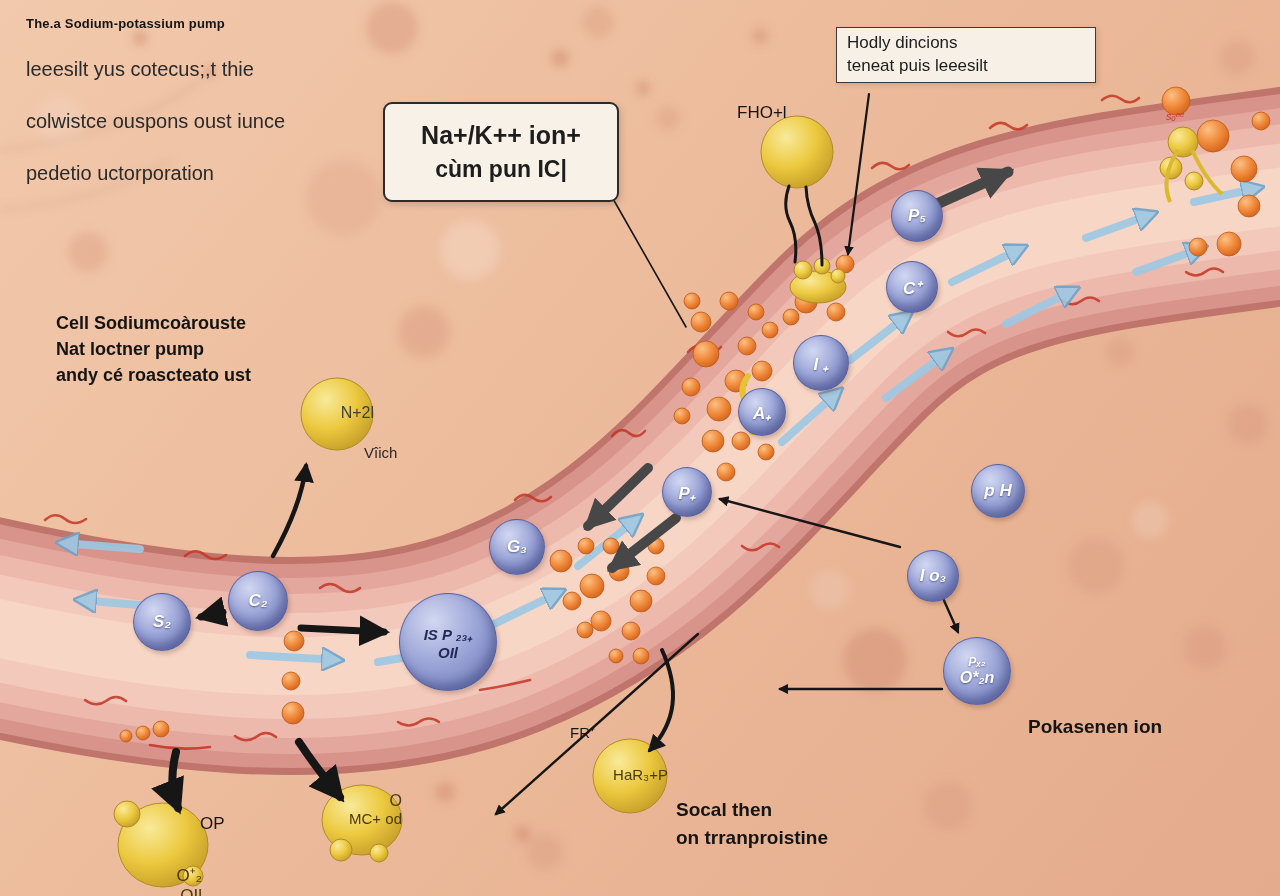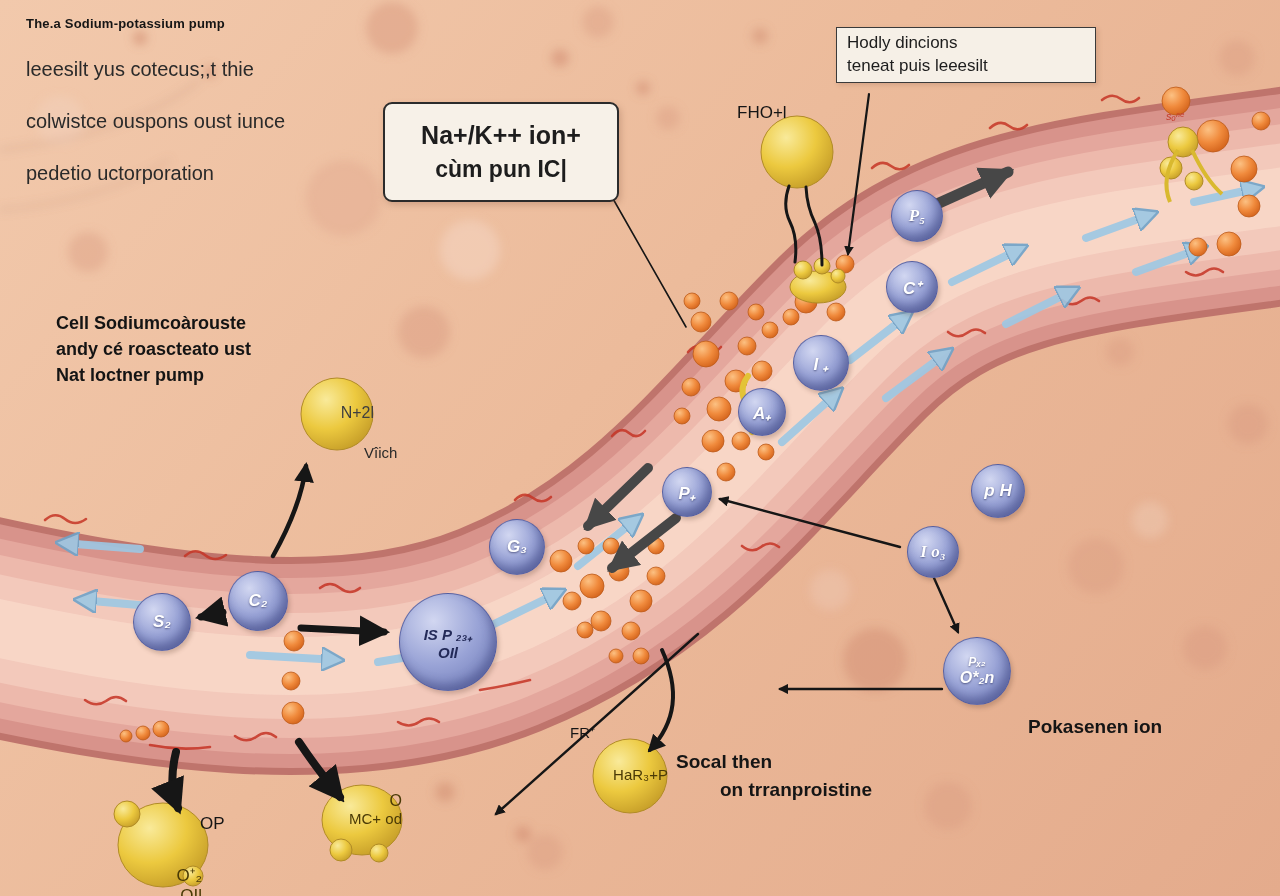--- a/index.html
+++ b/index.html
@@ -267,22 +267,22 @@
 
   <div class="mbox">
     <div>Hodly dincions</div>
     <div>teneat puis leeesilt</div>
   </div>
 
   <div class="txt" style="left:737px;top:103px;font-size:17px;">FHO+l</div>
 
   <div class="txt" style="left:56px;top:310px;width:300px;">
     <div class="t-bold">Cell Sodiumcoàrouste</div>
+    <div class="t-bold">Nat loctner pump</div>
     <div class="t-bold">andy cé roascteato ust</div>
-    <div class="t-bold">Nat loctner pump</div>
   </div>
 
   <div class="txt ylabel" style="left:300px;top:404px;width:74px;font-size:16px;color:#3f3f3f;">N+2l</div>
   <div class="txt" style="left:364px;top:444px;font-size:15px;color:#2a2a2a;">Vîich</div>
 
   <div class="ion" style="left:133px;top:593px;width:56px;height:56px;">
     <span class="lbl">S₂</span>
     </div>
   <div class="ion" style="left:228px;top:571px;width:58px;height:58px;">
     <span class="lbl">C₂</span>
@@ -295,43 +295,43 @@
     </div>
   <div class="ion" style="left:738px;top:388px;width:46px;height:46px;">
     <span class="lbl">A₊</span>
     </div>
   <div class="ion" style="left:793px;top:335px;width:54px;height:54px;">
     <span class="lbl">I ₊</span>
     </div>
   <div class="ion" style="left:886px;top:261px;width:50px;height:50px;">
     <span class="lbl">C⁺</span>
     </div>
-  <div class="ion" style="left:891px;top:190px;width:50px;height:50px;font-family:Liberation Serif, serif;">
+  <div class="ion" style="left:891px;top:190px;width:50px;height:50px;">
     <span class="lbl">P₅</span>
     </div>
   <div class="ion" style="left:971px;top:464px;width:52px;height:52px;">
     <span class="lbl">p H</span>
     </div>
-  <div class="ion" style="left:907px;top:526px;width:50px;height:50px;font-family:Liberation Serif, serif;">
+  <div class="ion" style="left:907px;top:550px;width:50px;height:50px;">
     <span class="lbl">I o₃</span>
     </div>
   <div class="ion" style="left:399px;top:593px;width:96px;height:96px;">
     <span class="lbl dark" style="font-size:15px;">IS P ₂₃₊</span>
     <span class="lbl dark" style="font-size:15px;">OIl</span>
     </div>
   <div class="ion" style="left:943px;top:637px;width:66px;height:66px;">
     <span class="lbl" style="font-size:12px;">Pₓ₂</span>
     <span class="lbl" style="font-size:16px;">O*₂n</span>
     </div>
 
   <div class="txt" style="left:1028px;top:716px;font-size:19px;font-weight:700;text-align:center;">Pokasenen ion</div>
 
   <div class="txt" style="left:676px;top:748px;">
-    <div style="font-size:19px;font-weight:700;line-height:1.45;">Socal then</div>
-    <div style="font-size:19px;font-weight:700;line-height:1.45;margin-left:44px;">on trranproistine</div>
+    <div style="font-size:19px;font-weight:700;line-height:1.45;margin-top:48px;">Socal then</div>
+    <div style="font-size:19px;font-weight:700;line-height:1.45;">on trranproistine</div>
   </div>
 
   <div class="txt" style="left:570px;top:722px;font-size:15px;">FR⁺</div>
   <div class="txt ylabel" style="left:592px;top:766px;width:76px;font-size:15px;">HaR₃+P</div>
 
   <div class="txt" style="left:128px;top:818px;width:74px;text-align:center;margin-top:45px;">
     <div class="ylabel" style="font-size:17px;">O⁺₂</div>
     <div class="ylabel" style="font-size:17px;">OIl</div>
   </div>
   <div class="txt" style="left:200px;top:814px;font-size:17px;">OP</div>

